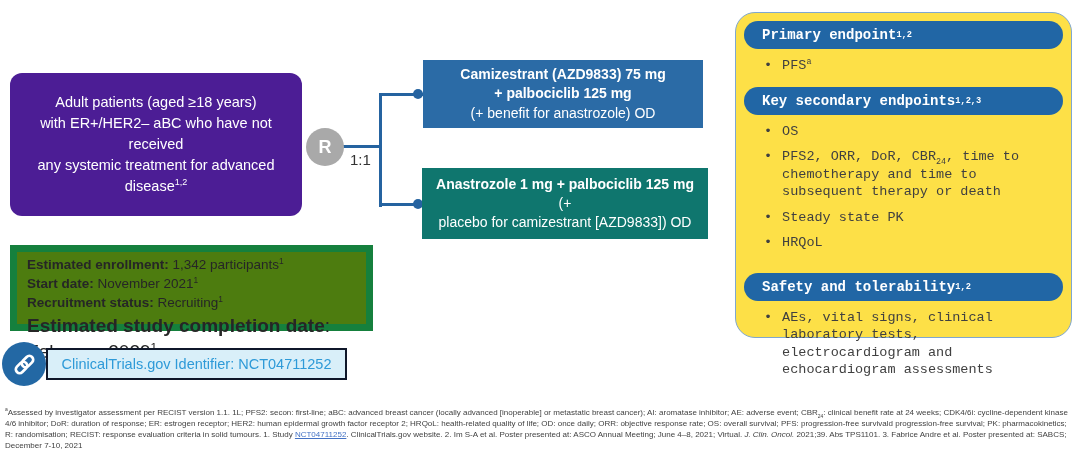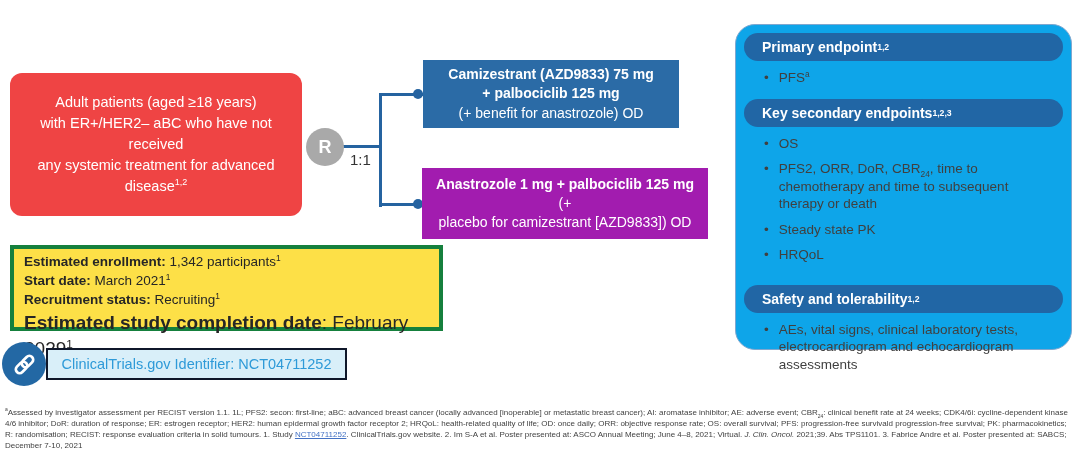--- a/index.html
+++ b/index.html
@@ -8,21 +8,21 @@
     font-family:"Liberation Sans", sans-serif; overflow:hidden;
   }
   .abs { position:absolute; }
   .b { font-weight:bold; }
   sup { font-size:0.62em; line-height:0; }
   sub { font-size:0.62em; line-height:0; }
 
   
   .patient-box {
     left:10px; top:73px; width:292px; height:143px;
-    background:#ef4444; border-radius:12px; color:#fff;
+    background:#4c1d95; border-radius:12px; color:#fff;
     display:flex; flex-direction:column; justify-content:center;
     text-align:center; font-size:14.5px; line-height:1.45; padding:0 6px; box-sizing:border-box;
   }
 
   
   .cline { background:#2563A0; }
   .line-h1 { left:340px; top:145px; width:41px; height:3px; }
   .line-v  { left:379px; top:93px;  width:3px;  height:114px; }
   .line-h2 { left:379px; top:93px;  width:45px; height:3px; }
   .line-h3 { left:379px; top:203px; width:42px; height:3px; }
@@ -36,47 +36,48 @@
     display:flex; align-items:center; justify-content:center;
   }
   .ratio { left:350px; top:151px; font-size:15px; color:#333; }
 
   
   .arm {
     display:flex; flex-direction:column; justify-content:center;
     text-align:center; color:#fff; font-size:14px; line-height:1.38;
     padding:0 8px; box-sizing:border-box;
   }
-  .arm-blue { left:423px; top:60px; width:256px; height:68px; background:#2B6BA6; }
-  .arm-gray { left:422px; top:168px; width:286px; height:71px; background:#a21caf; }
+  .arm-blue { left:423px; top:60px; width:280px; height:68px; background:#2B6BA6; }
+  .arm-gray { left:422px; top:168px; width:286px; height:71px; background:#0f766e; }
 
   
   .endpoints-panel {
-    left:735px; top:24px; width:337px; height:326px; background:#0ea5e9;
+    left:735px; top:12px; width:337px; height:326px; background:#fde047;
     border:1.5px solid #7FA7CF; border-radius:20px; box-sizing:border-box;
     padding:8px 0 0 0;
+    font-family:Liberation Mono, monospace;
   }
   .pill {
     margin:0 8px; height:28px; background:#2166A5; border-radius:14px;
     color:#fff; font-weight:bold; font-size:14px;
     display:flex; align-items:center; padding-left:18px;
   }
   .pill sup { font-weight:bold; }
   .bullet {
     display:flex; gap:10px; margin:8px 16px 8px 28px;
     color:#404040; font-size:13.5px; line-height:1.3;
   }
   .bullet .dot { flex:0 0 auto; }
   .mt-sec { margin-top:12px; }
   .mt-safety { margin-top:21px; }
 
   
   .study-box {
-    left:10px; top:245px; width:433px; height:86px; background:#fde047;
-    border:4px solid #15803d; box-sizing:border-box; padding:4px 10px;
+    left:10px; top:245px; width:363px; height:86px; background:#4d7c0f;
+    border:7px solid #15803d; box-sizing:border-box; padding:4px 10px;
     font-size:13.5px; color:#262626; line-height:1.4;
   }
   .study-box .row4 { font-size:19px; }
 
   
   .ct-circle {
     left:2px; top:342px; width:44px; height:44px; border-radius:50%;
     background:#2368A4; display:flex; align-items:center; justify-content:center;
   }
   .ct-box {
@@ -165,21 +166,21 @@
         <sup>1,2</sup>
     </div>
     <div class="bullet">
       <span class="dot">•</span>
       <span>AEs, vital signs, clinical laboratory tests, electrocardiogram and echocardiogram assessments</span>
     </div>
   </div>
 
   <div class="abs study-box">
     <div><span class="b">Estimated enrollment:</span><span> 1,342 participants</span><sup>1</sup></div>
-    <div><span class="b">Start date:</span><span> March 2021</span><sup>1</sup></div>
+    <div><span class="b">Start date:</span><span> November 2021</span><sup>1</sup></div>
     <div><span class="b">Recruitment status:</span><span> Recruiting</span><sup>1</sup></div>
     <div class="row4"><span class="b">Estimated study completion date</span><span>: February 2029</span><sup>1</sup></div>
   </div>
 
   <div class="abs ct-circle">
     <span style="display:flex;">
       <svg width="27" height="27" viewBox="0 0 24 24">
         <g transform="rotate(-45 12 12)" stroke="#ffffff" stroke-width="2.4" fill="none">
           <rect x="2.5" y="8.6" width="11.5" height="6.8" rx="3.4"></rect>
           <rect x="10" y="8.6" width="11.5" height="6.8" rx="3.4"></rect>

